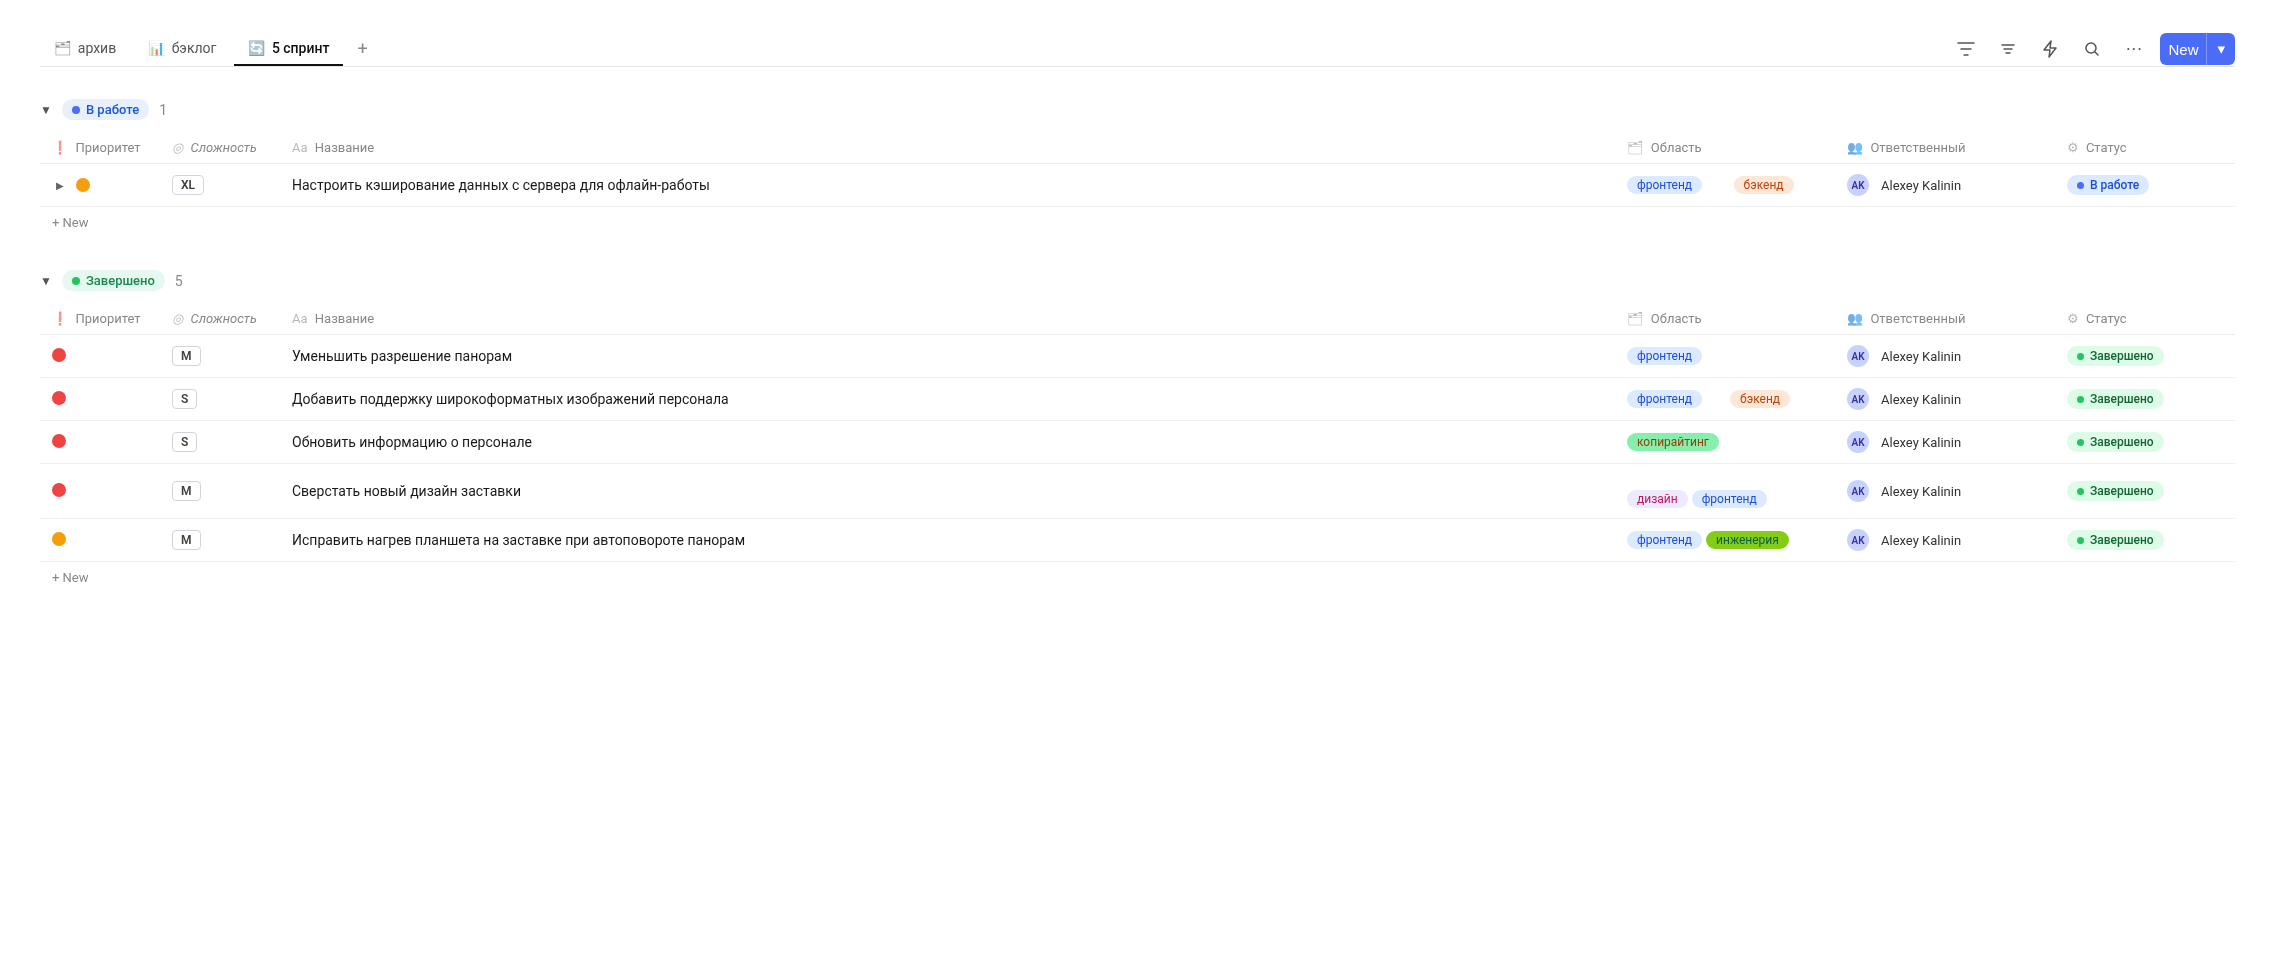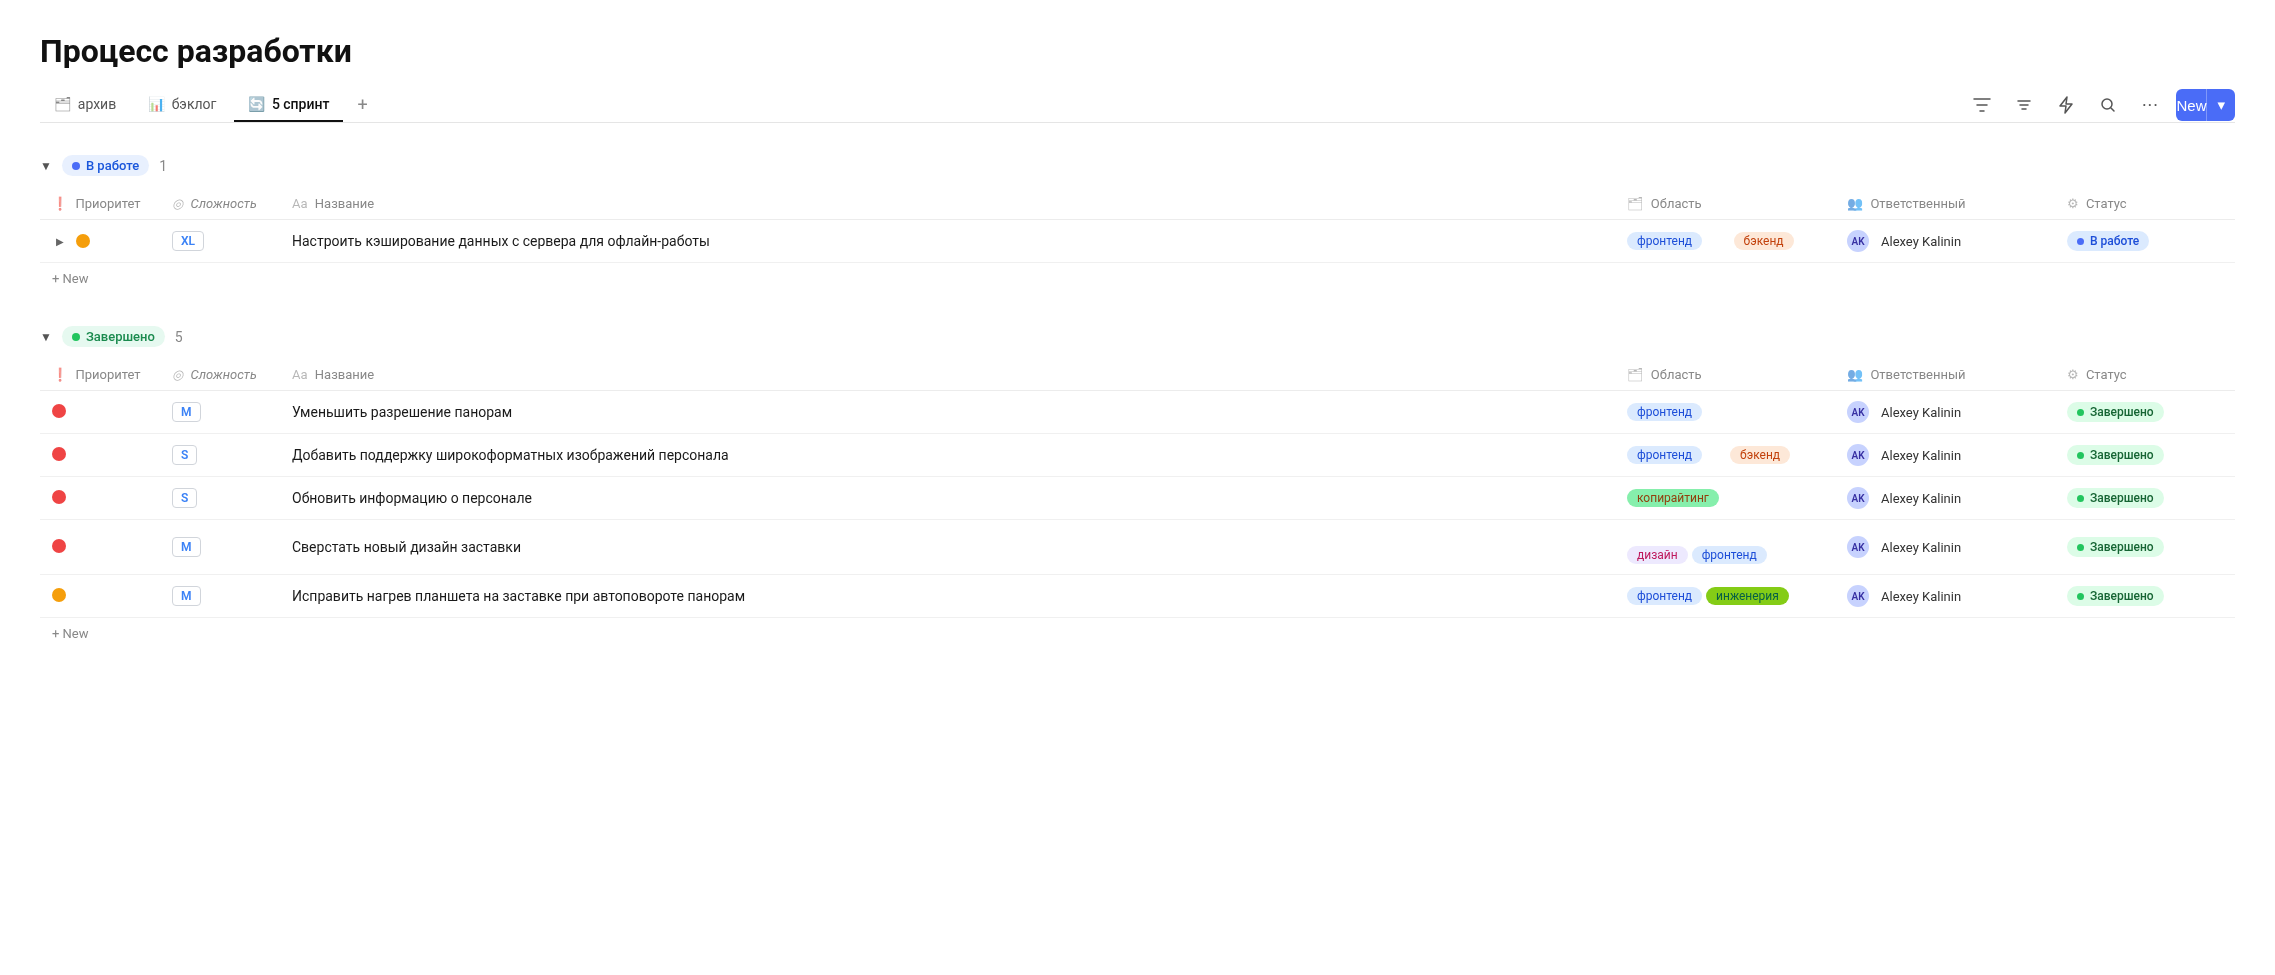--- a/index.html
+++ b/index.html
@@ -83,21 +83,21 @@
       background: #4A6CF7;
       color: #fff;
       border: none;
       border-radius: 6px;
       cursor: pointer;
       font-size: 15px;
       font-weight: 500;
       overflow: hidden;
     }
     .btn-new-main {
-      padding: 7px 0;
+      padding: 7px 8px;
     }
     .btn-new-caret {
       padding: 7px 10px;
       border-left: 1px solid rgba(255,255,255,0.3);
     }
     .section {
       margin-top: 24px;
     }
     .section-header {
       display: flex;
@@ -171,21 +171,21 @@
     }
     .priority-red { background: #ef4444; }
     .priority-yellow { background: #f59e0b; }
     .complexity-badge {
       display: inline-block;
       padding: 2px 8px;
       border-radius: 4px;
       font-size: 12px;
       font-weight: 600;
       border: 1px solid #d1d5db;
-      color: #3b82f6;
+      color: #404040;
       background: #fff;
     }
     .tag {
       display: inline-block;
       padding: 2px 10px;
       border-radius: 12px;
       font-size: 12px;
       margin-right: 4px;
     }
     .tag-frontend { background: #dbeafe; color: #1d4ed8; }
@@ -240,21 +240,20 @@
       color: #888;
       font-size: 13px;
       cursor: pointer;
     }
   </style>
 </head>
 <body>
 
 <div class="page">
 
-  <h1 class="page-title">Процесс разработки</h1>
 
   <div class="tabs-row">
     <div class="tabs-left">
       <div class="tab">
         <span class="tab-icon">🗂</span>
         <span>архив</span>
       </div>
       <div class="tab">
         <span class="tab-icon">📊</span>
         <span>бэклог</span>

